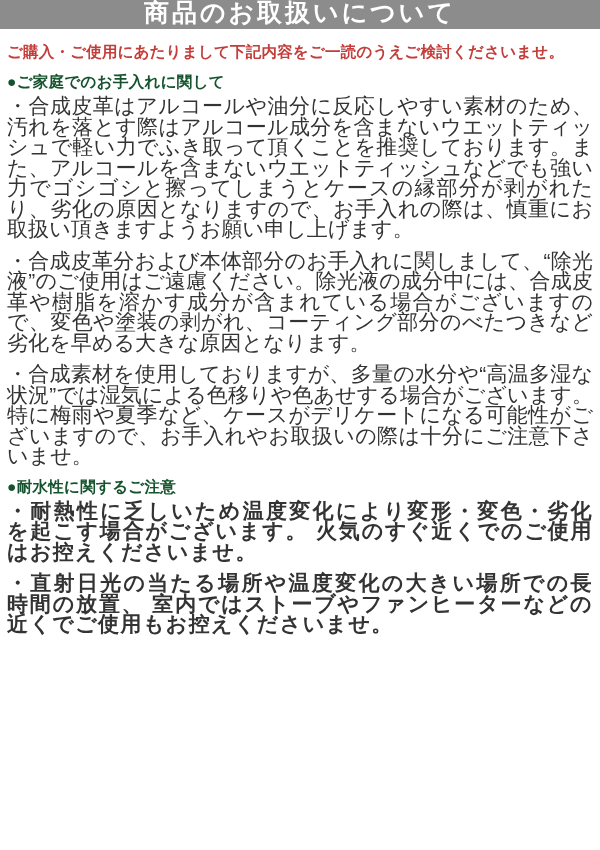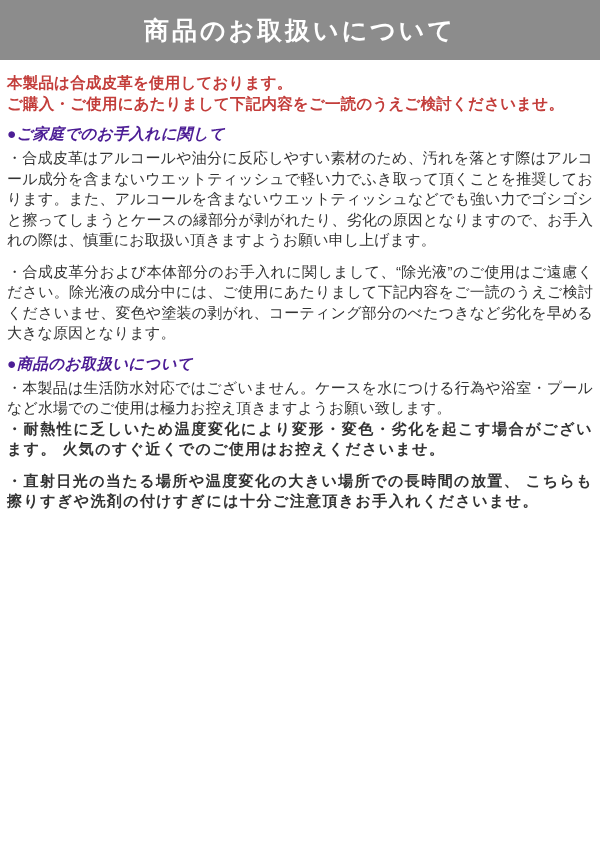--- a/index.html
+++ b/index.html
@@ -14,23 +14,23 @@
     -webkit-font-smoothing: antialiased;
   }
   .page {
     width: 600px;
     min-height: 850px;
     background: #ffffff;
     box-sizing: border-box;
   }
   .hdr {
     background: #8c8c8c;
-    height: 60px;
+    height: 29px;
     display: flex;
-    align-items: center;
+    align-items: flex-start;
     justify-content: center;
   }
   .hdr h1 {
     margin: 0;
     color: #ffffff;
     font-size: 25px;
     font-weight: bold;
     letter-spacing: 3px;
     line-height: 1;
   }
@@ -40,30 +40,29 @@
   .intro p {
     margin: 0;
     color: #c33d3a;
     font-weight: bold;
     font-size: 15.5px;
     line-height: 21px;
     letter-spacing: 0.2px;
   }
   .sec-heading {
     margin: 9px 0 4px 0;
-    color: #4c1d95;
+    color: #14532d;
     font-size: 15.5px;
     font-weight: bold;
     line-height: 21px;
     letter-spacing: 0.3px;
-    font-style: italic;
   }
   .body-p {
     margin: 0 0 11px 0;
-    font-size: 15px;
+    font-size: 21px;
     line-height: 20.5px;
     letter-spacing: 0.1px;
     text-align: justify;
   }
   .body-p:last-child { margin-bottom: 0; }
   
   section[data-name="section-temperature"] .body-p {
     letter-spacing: 1.4px;
     font-weight: bold;
   }
@@ -73,34 +72,33 @@
 
 <div class="page" data-name="product-care-notice-page">
 
   <header class="hdr" data-name="page-header">
     <h1 data-name="page-title">商品のお取扱いについて</h1>
   </header>
 
   <main class="content" data-name="notice-content">
 
     <div class="intro" data-name="intro-warning">
-      <p data-name="intro-warning-line-1">本製品は合成皮革を使用しております。</p>
       <p data-name="intro-warning-line-2">ご購入・ご使用にあたりまして下記内容をご一読のうえご検討くださいませ。</p>
     </div>
 
     <section data-name="section-home-care">
       <h2 class="sec-heading" data-name="section-heading-home-care">●ご家庭でのお手入れに関して</h2>
       <p class="body-p" data-name="care-paragraph">・合成皮革はアルコールや油分に反応しやすい素材のため、汚れを落とす際はアルコール成分を含まないウエットティッシュで軽い力でふき取って頂くことを推奨しております。また、アルコールを含まないウエットティッシュなどでも強い力でゴシゴシと擦ってしまうとケースの縁部分が剥がれたり、劣化の原因となりますので、お手入れの際は、慎重にお取扱い頂きますようお願い申し上げます。</p>
-      <p class="body-p" data-name="care-paragraph">・合成皮革分および本体部分のお手入れに関しまして、“除光液”のご使用はご遠慮ください。除光液の成分中には、ご使用にあたりまして下記内容をご一読のうえご検討くださいませ、変色や塗装の剥がれ、コーティング部分のべたつきなど劣化を早める大きな原因となります。</p>
+      <p class="body-p" data-name="care-paragraph">・合成皮革分および本体部分のお手入れに関しまして、“除光液”のご使用はご遠慮ください。除光液の成分中には、合成皮革や樹脂を溶かす成分が含まれている場合がございますので、変色や塗装の剥がれ、コーティング部分のべたつきなど劣化を早める大きな原因となります。</p>
+      <p class="body-p" data-name="care-paragraph">・合成素材を使用しておりますが、多量の水分や“高温多湿な状況”では湿気による色移りや色あせする場合がございます。特に梅雨や夏季など、ケースがデリケートになる可能性がございますので、お手入れやお取扱いの際は十分にご注意下さいませ。</p>
     </section>
 
     <section data-name="section-water-resistance">
-      <h2 class="sec-heading" data-name="section-heading-water-resistance">●商品のお取扱いについて</h2>
-      <p class="body-p" data-name="care-paragraph">・本製品は生活防水対応ではございません。ケースを水につける行為や浴室・プールなど水場でのご使用は極力お控え頂きますようお願い致します。</p>
+      <h2 class="sec-heading" data-name="section-heading-water-resistance">●耐水性に関するご注意</h2>
     </section>
 
     <section data-name="section-temperature">
       <p class="body-p" data-name="care-paragraph">・耐熱性に乏しいため温度変化により変形・変色・劣化を起こす場合がございます。 火気のすぐ近くでのご使用はお控えくださいませ。</p>
-      <p class="body-p" data-name="care-paragraph">・直射日光の当たる場所や温度変化の大きい場所での長時間の放置、 こちらも擦りすぎや洗剤の付けすぎには十分ご注意頂きお手入れくださいませ。</p>
+      <p class="body-p" data-name="care-paragraph">・直射日光の当たる場所や温度変化の大きい場所での長時間の放置、 室内ではストーブやファンヒーターなどの近くでご使用もお控えくださいませ。</p>
     </section>
 
   </main>
 </div>
 
 </body></html>

